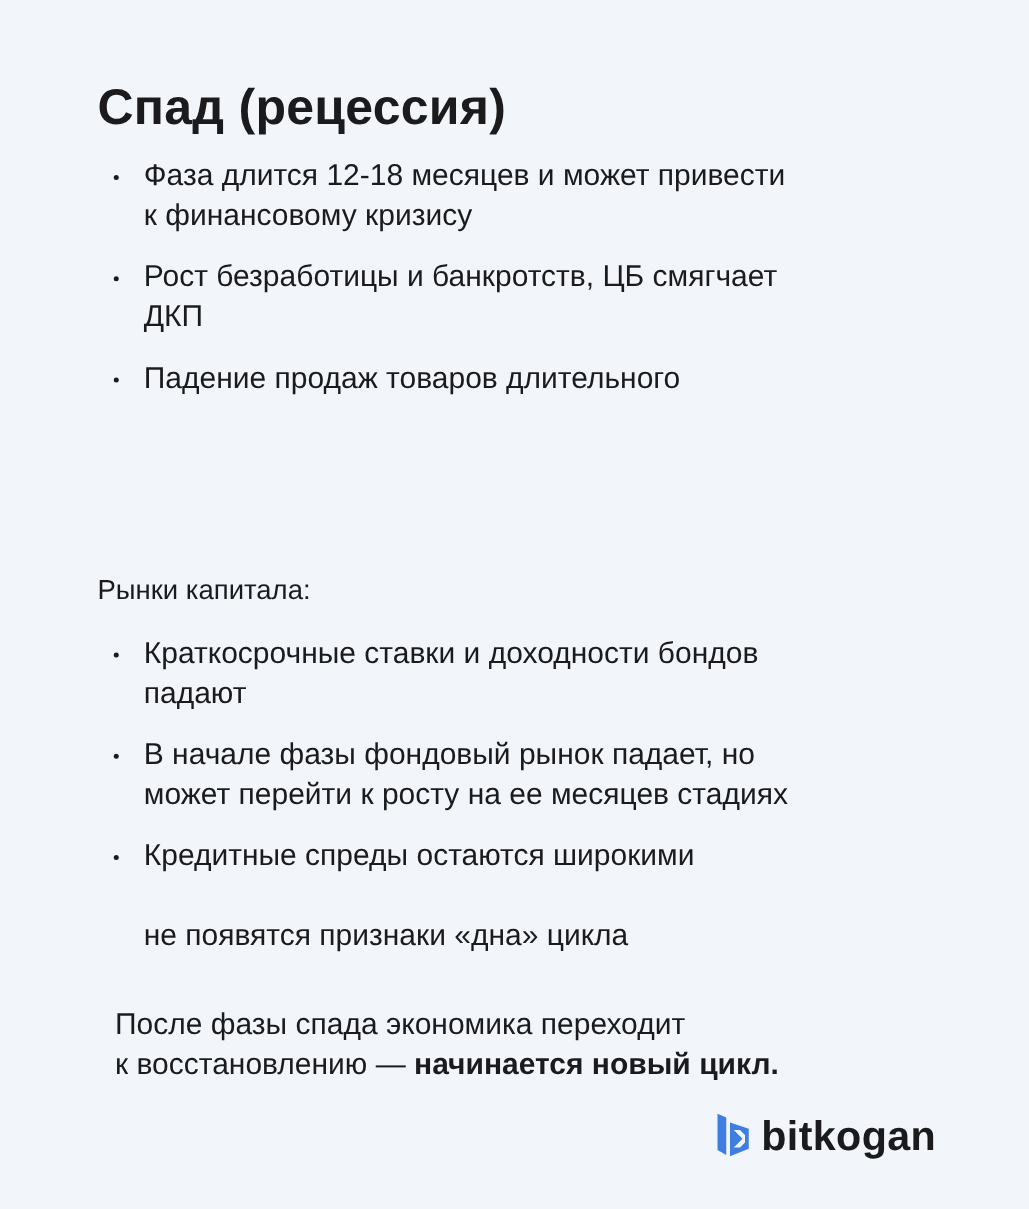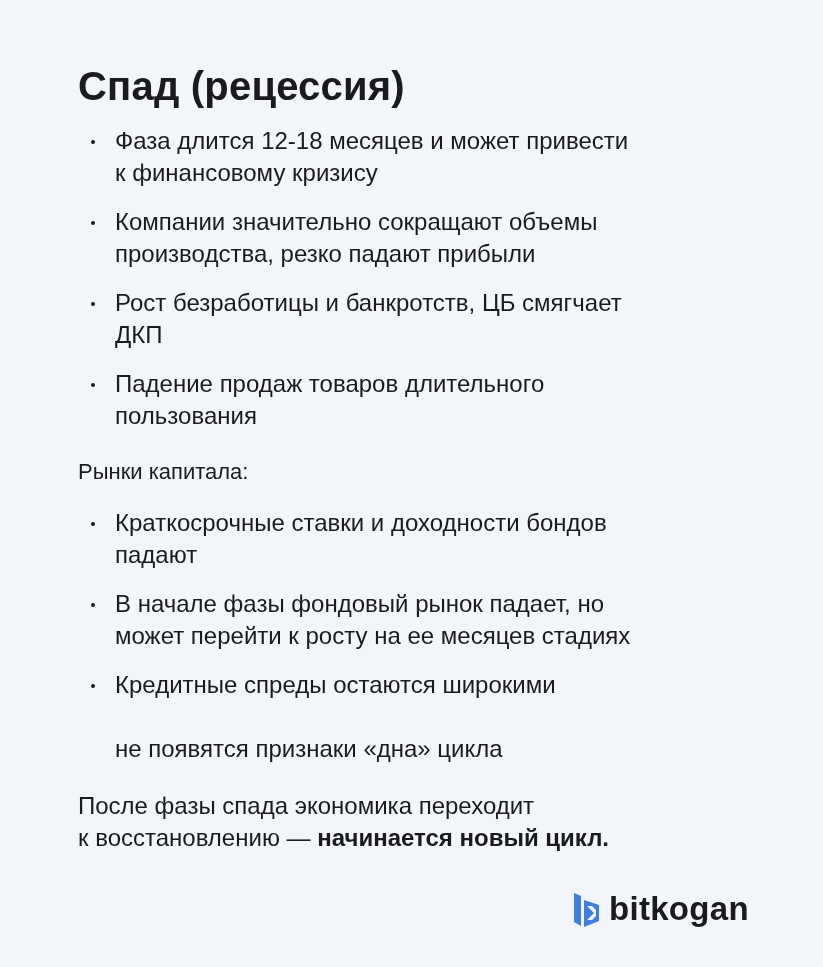--- a/index.html
+++ b/index.html
@@ -31,58 +31,52 @@
     width: 4px; height: 4px; border-radius: 50%; background: #1b1b1d;
   }
   #list1 { top: 125px; }
   #list2 { top: 507px; }
   .subheading {
     position: absolute; left: 78px; top: 456px;
     font-size: 22px; font-weight: 400; margin: 0; line-height: 32px;
   }
   .conclusion {
     position: absolute; left: 78px; top: 790px; width: 680px;
-    font-size: 24px; line-height: 32px; margin: 0;
+    font-size: 24px; line-height: 32px; margin: 14px;
   }
   .conclusion b { font-weight: 700; }
   .logo {
     position: absolute; left: 572px; top: 889px;
-    display: flex; align-items: flex-end;
+    display: flex; align-items: flex-start;
   }
   .logo svg { display: block; }
   .logo .brand {
     font-size: 33px; font-weight: 700; color: #1b1b1d;
     margin-left: 7px; letter-spacing: 0.3px; line-height: 40px;
   }
 </style>
 </head>
 <body>
 
 <h1 class="title">Спад (рецессия)</h1>
 
 <ul class="bullets" id="list1">
   <li>
     <span class="dot"></span>
     <span>Фаза длится 12-18 месяцев и может привести</span><br>
     <span>к финансовому кризису</span>
   </li>
   <li>
     <span class="dot"></span>
-    <span>Компании значительно сокращают объемы</span><br>
-    <span>производства, резко падают прибыли</span>
-  </li>
-  <li>
-    <span class="dot"></span>
     <span>Рост безработицы и банкротств, ЦБ смягчает</span><br>
     <span>ДКП</span>
   </li>
   <li>
     <span class="dot"></span>
     <span>Падение продаж товаров длительного</span><br>
-    <span>пользования</span>
   </li>
 </ul>
 
 <h2 class="subheading">Рынки капитала:</h2>
 
 <ul class="bullets" id="list2">
   <li>
     <span class="dot"></span>
     <span>Краткосрочные ставки и доходности бондов</span><br>
     <span>падают</span>

